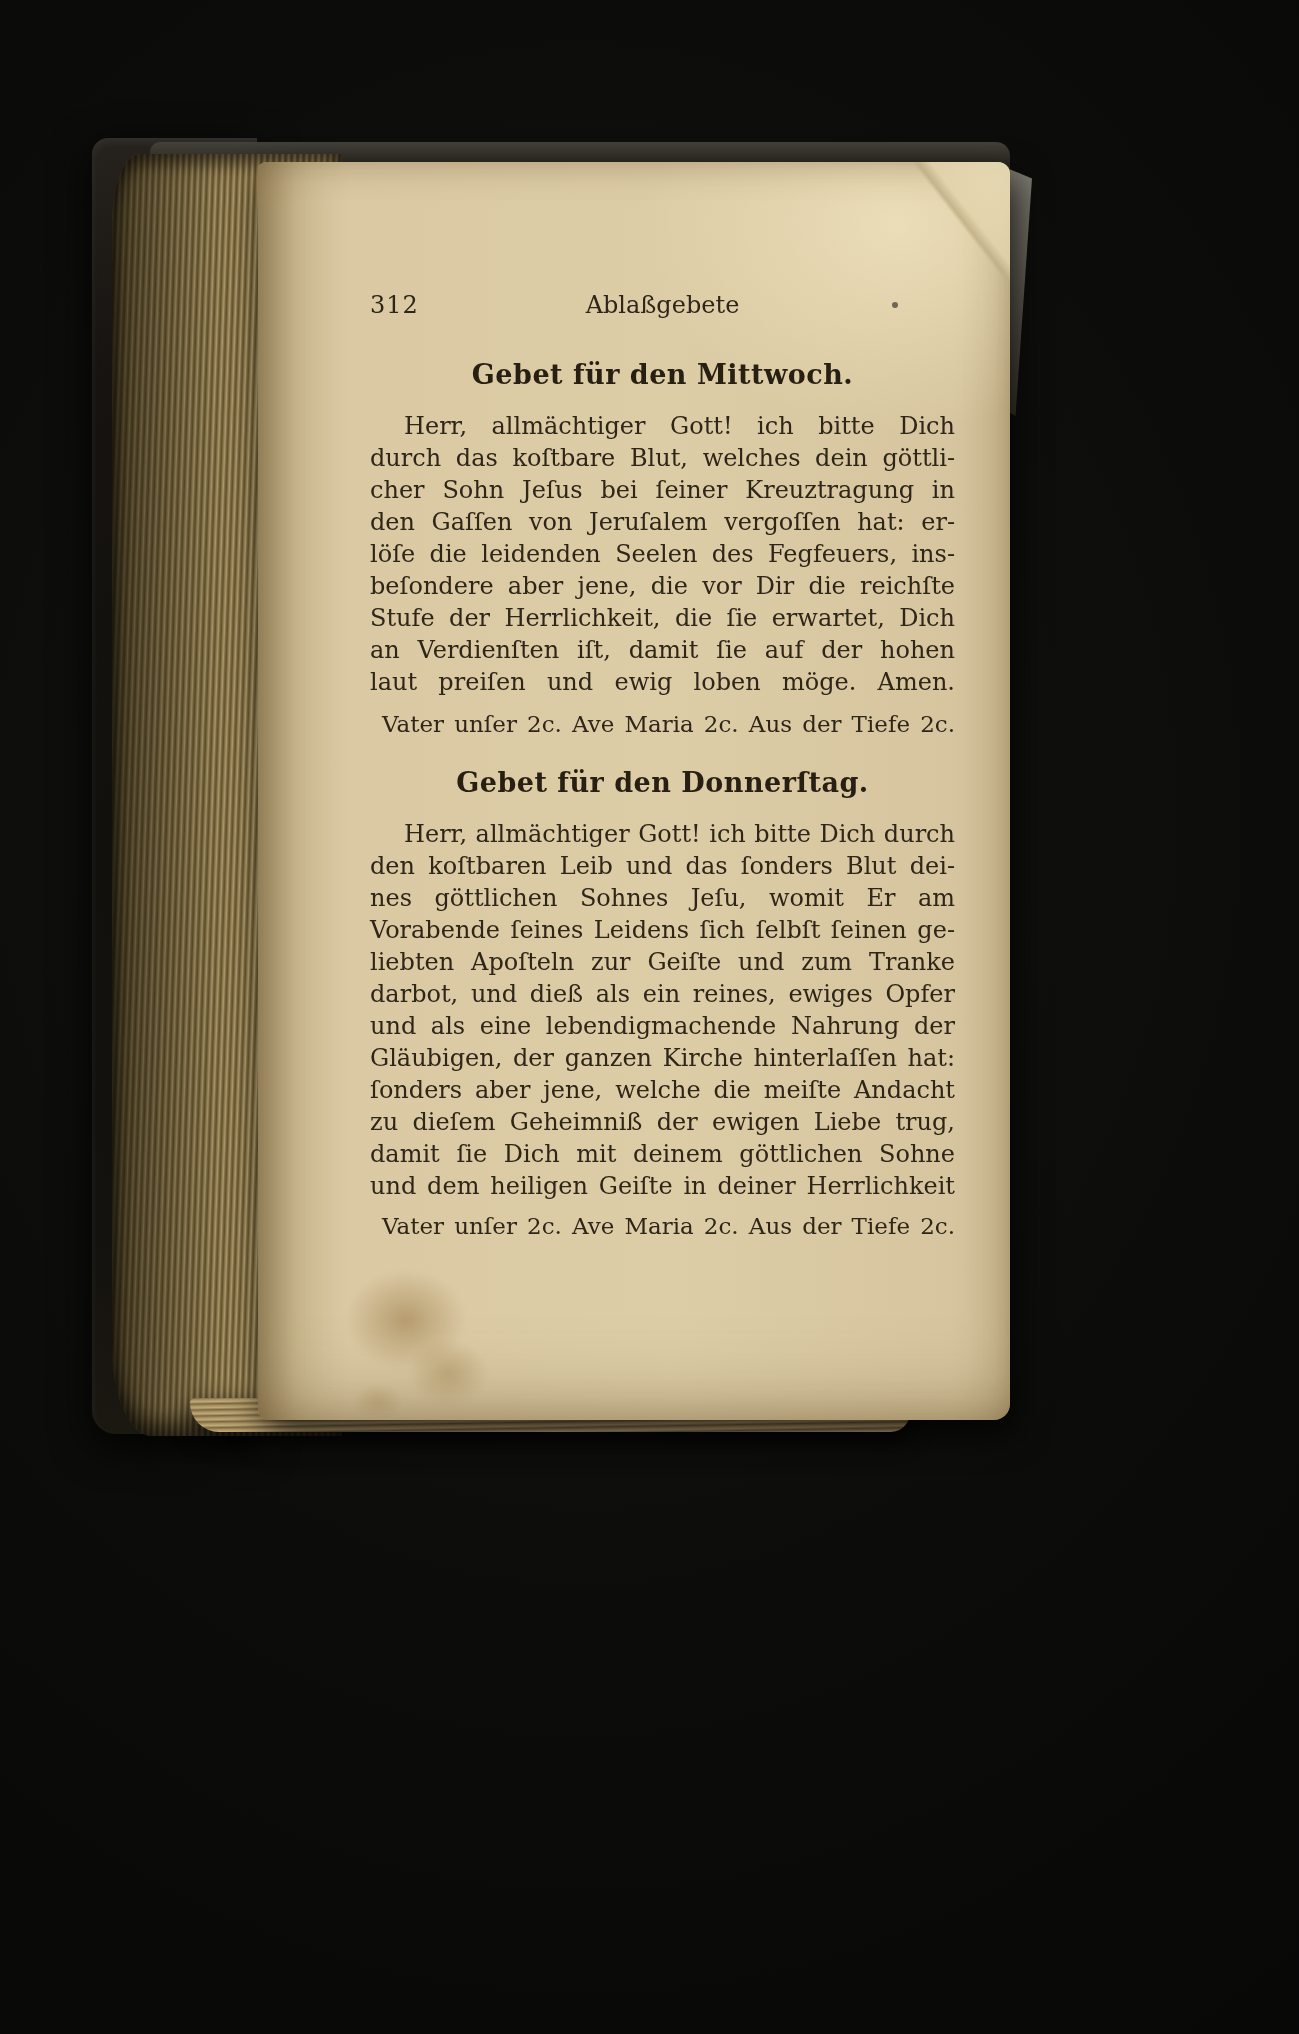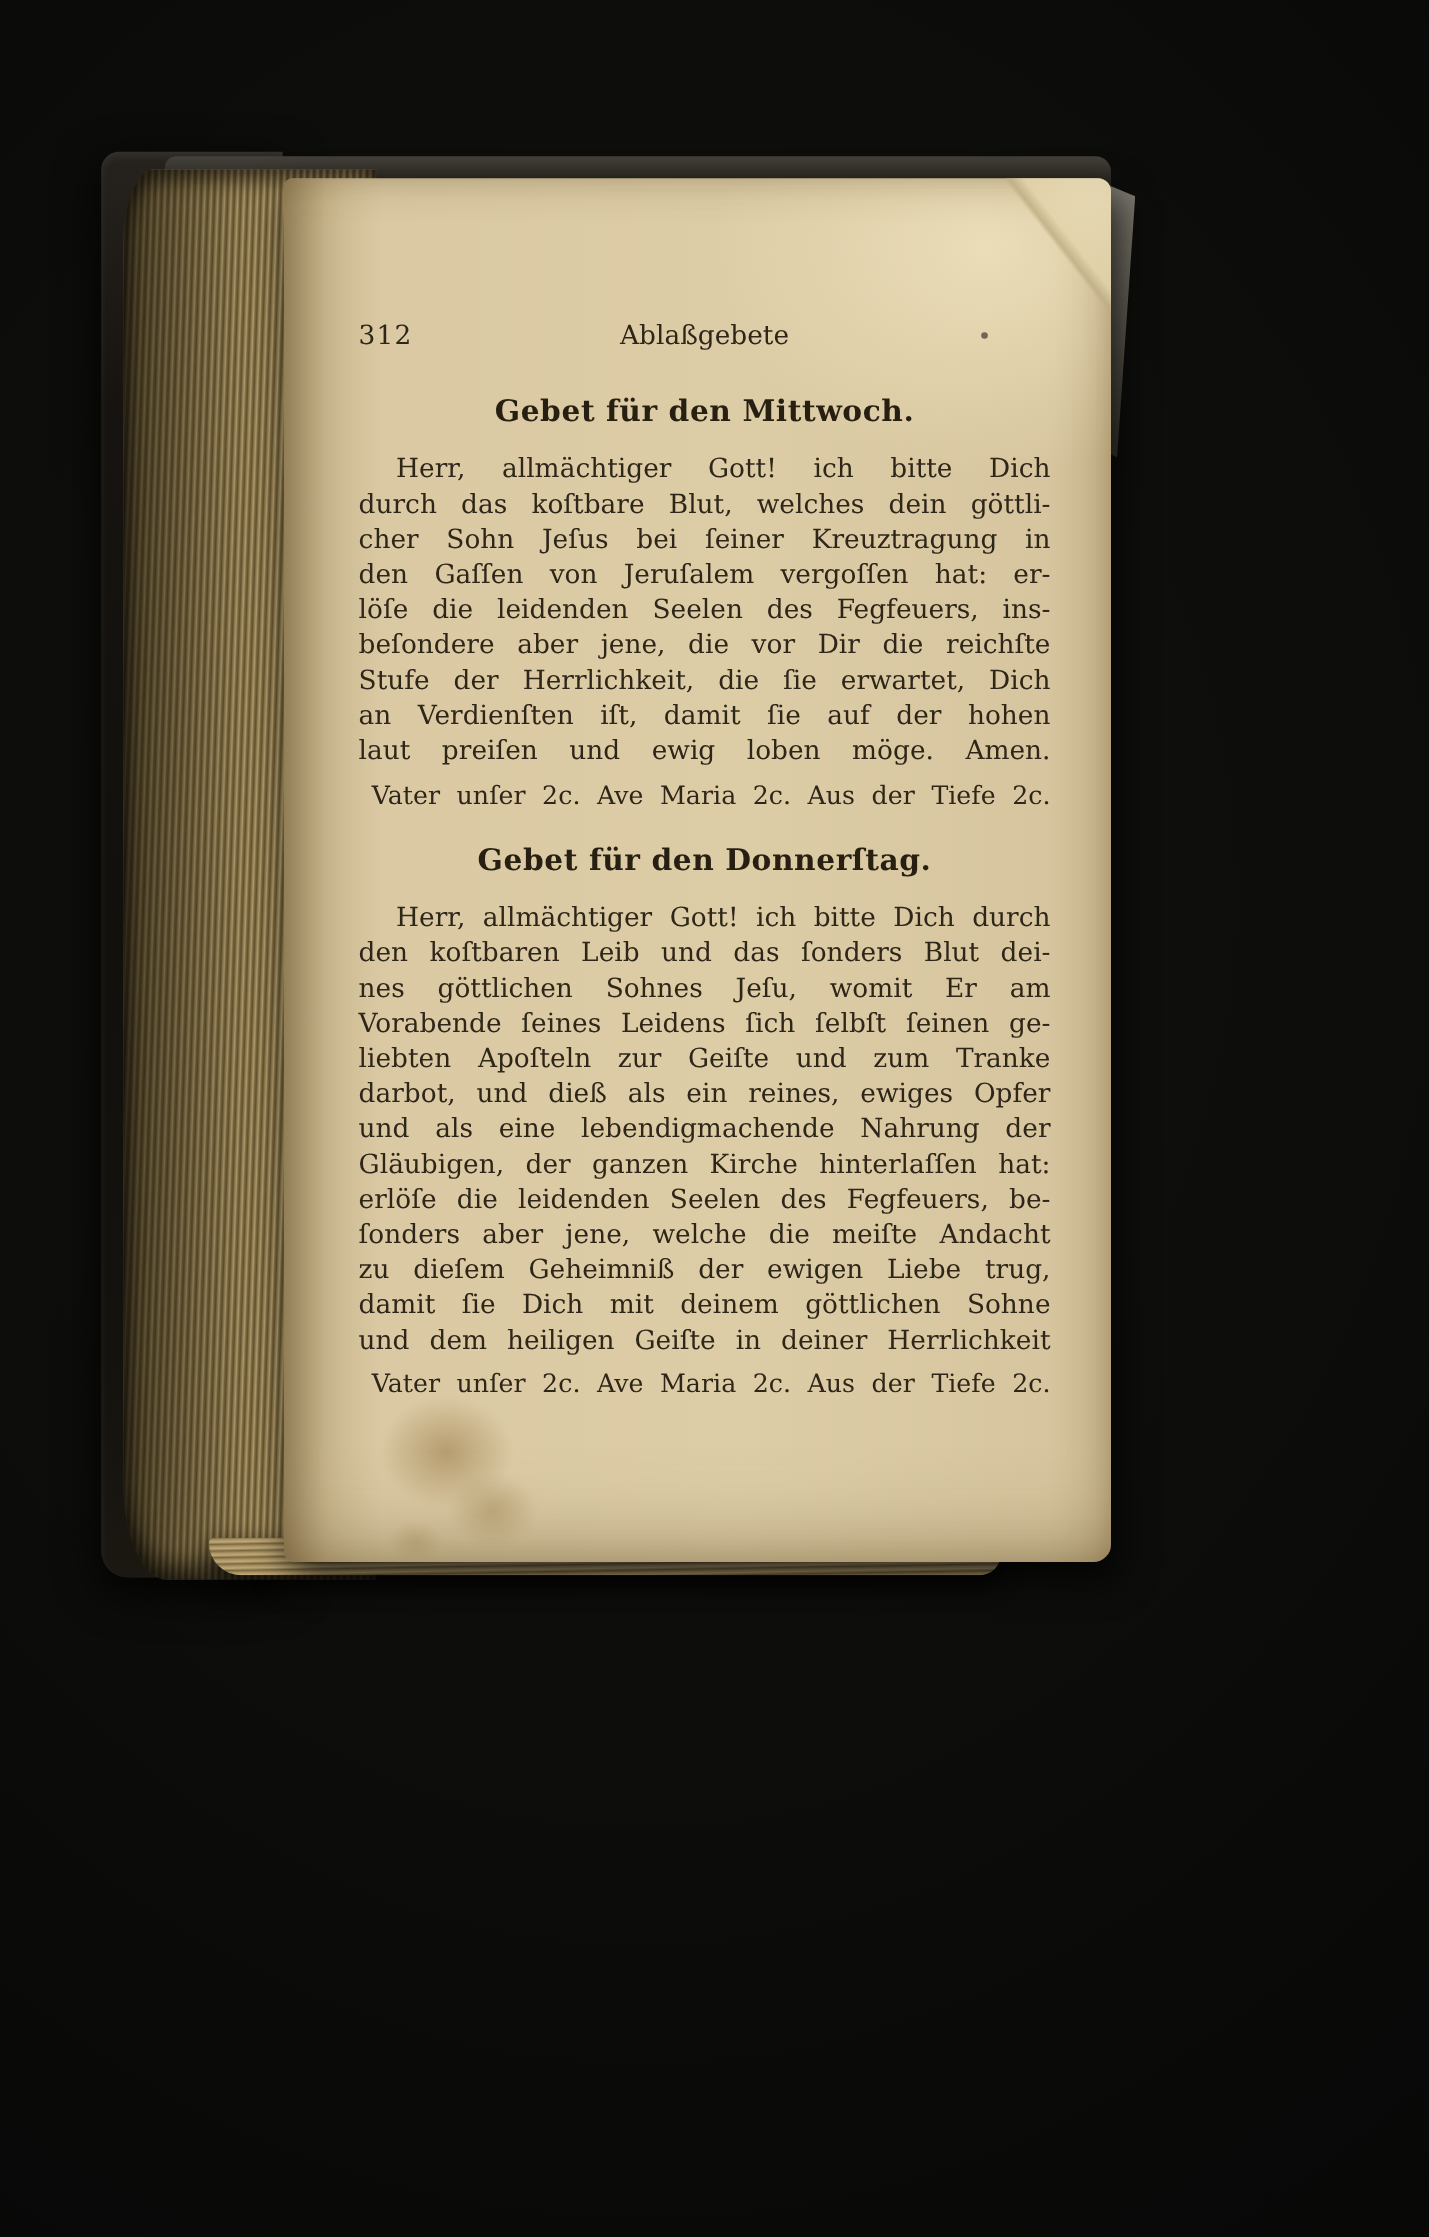--- a/index.html
+++ b/index.html
@@ -122,21 +122,21 @@
     background: #5a5248;
     opacity: 0.85;
   }
 
   
   .text {
     position: absolute;
     left: 0; top: 0;
     width: 752px; height: 1258px;
     box-sizing: border-box;
-    padding: 80px 55px 0 68px;
+    padding: 80px 55px 0 112px;
     color: #2e2619;
   }
 
   .pagehead {
     position: relative;
     height: 30px;
     font-size: 24px;
     line-height: 30px;
   }
   .pagenum { position: absolute; left: 0; top: 0; letter-spacing: 1px; }
@@ -222,21 +222,20 @@
 
         <div class="para">
           <div class="line first">Herr, allmächtiger Gott! ich bitte Dich durch</div>
           <div class="line">den koſtbaren Leib und das ſonders Blut dei-</div>
           <div class="line">nes göttlichen Sohnes Jeſu, womit Er am</div>
           <div class="line">Vorabende ſeines Leidens ſich ſelbſt ſeinen ge-</div>
           <div class="line">liebten Apoſteln zur Geiſte und zum Tranke</div>
           <div class="line">darbot, und dieß als ein reines, ewiges Opfer</div>
           <div class="line">und als eine lebendigmachende Nahrung der</div>
           <div class="line">Gläubigen, der ganzen Kirche hinterlaſſen hat:</div>
-          <div class="line">erlöſe die leidenden Seelen des Fegfeuers, be-</div>
           <div class="line">ſonders aber jene, welche die meiſte Andacht</div>
           <div class="line">zu dieſem Geheimniß der ewigen Liebe trug,</div>
           <div class="line">damit ſie Dich mit deinem göttlichen Sohne</div>
           <div class="line">und dem heiligen Geiſte in deiner Herrlichkeit</div>
         </div>
 
         <div class="refrain refrain-2">Vater unſer 2c.  Ave Maria 2c.  Aus der Tiefe 2c.</div>
 
       </div>
     </div>

